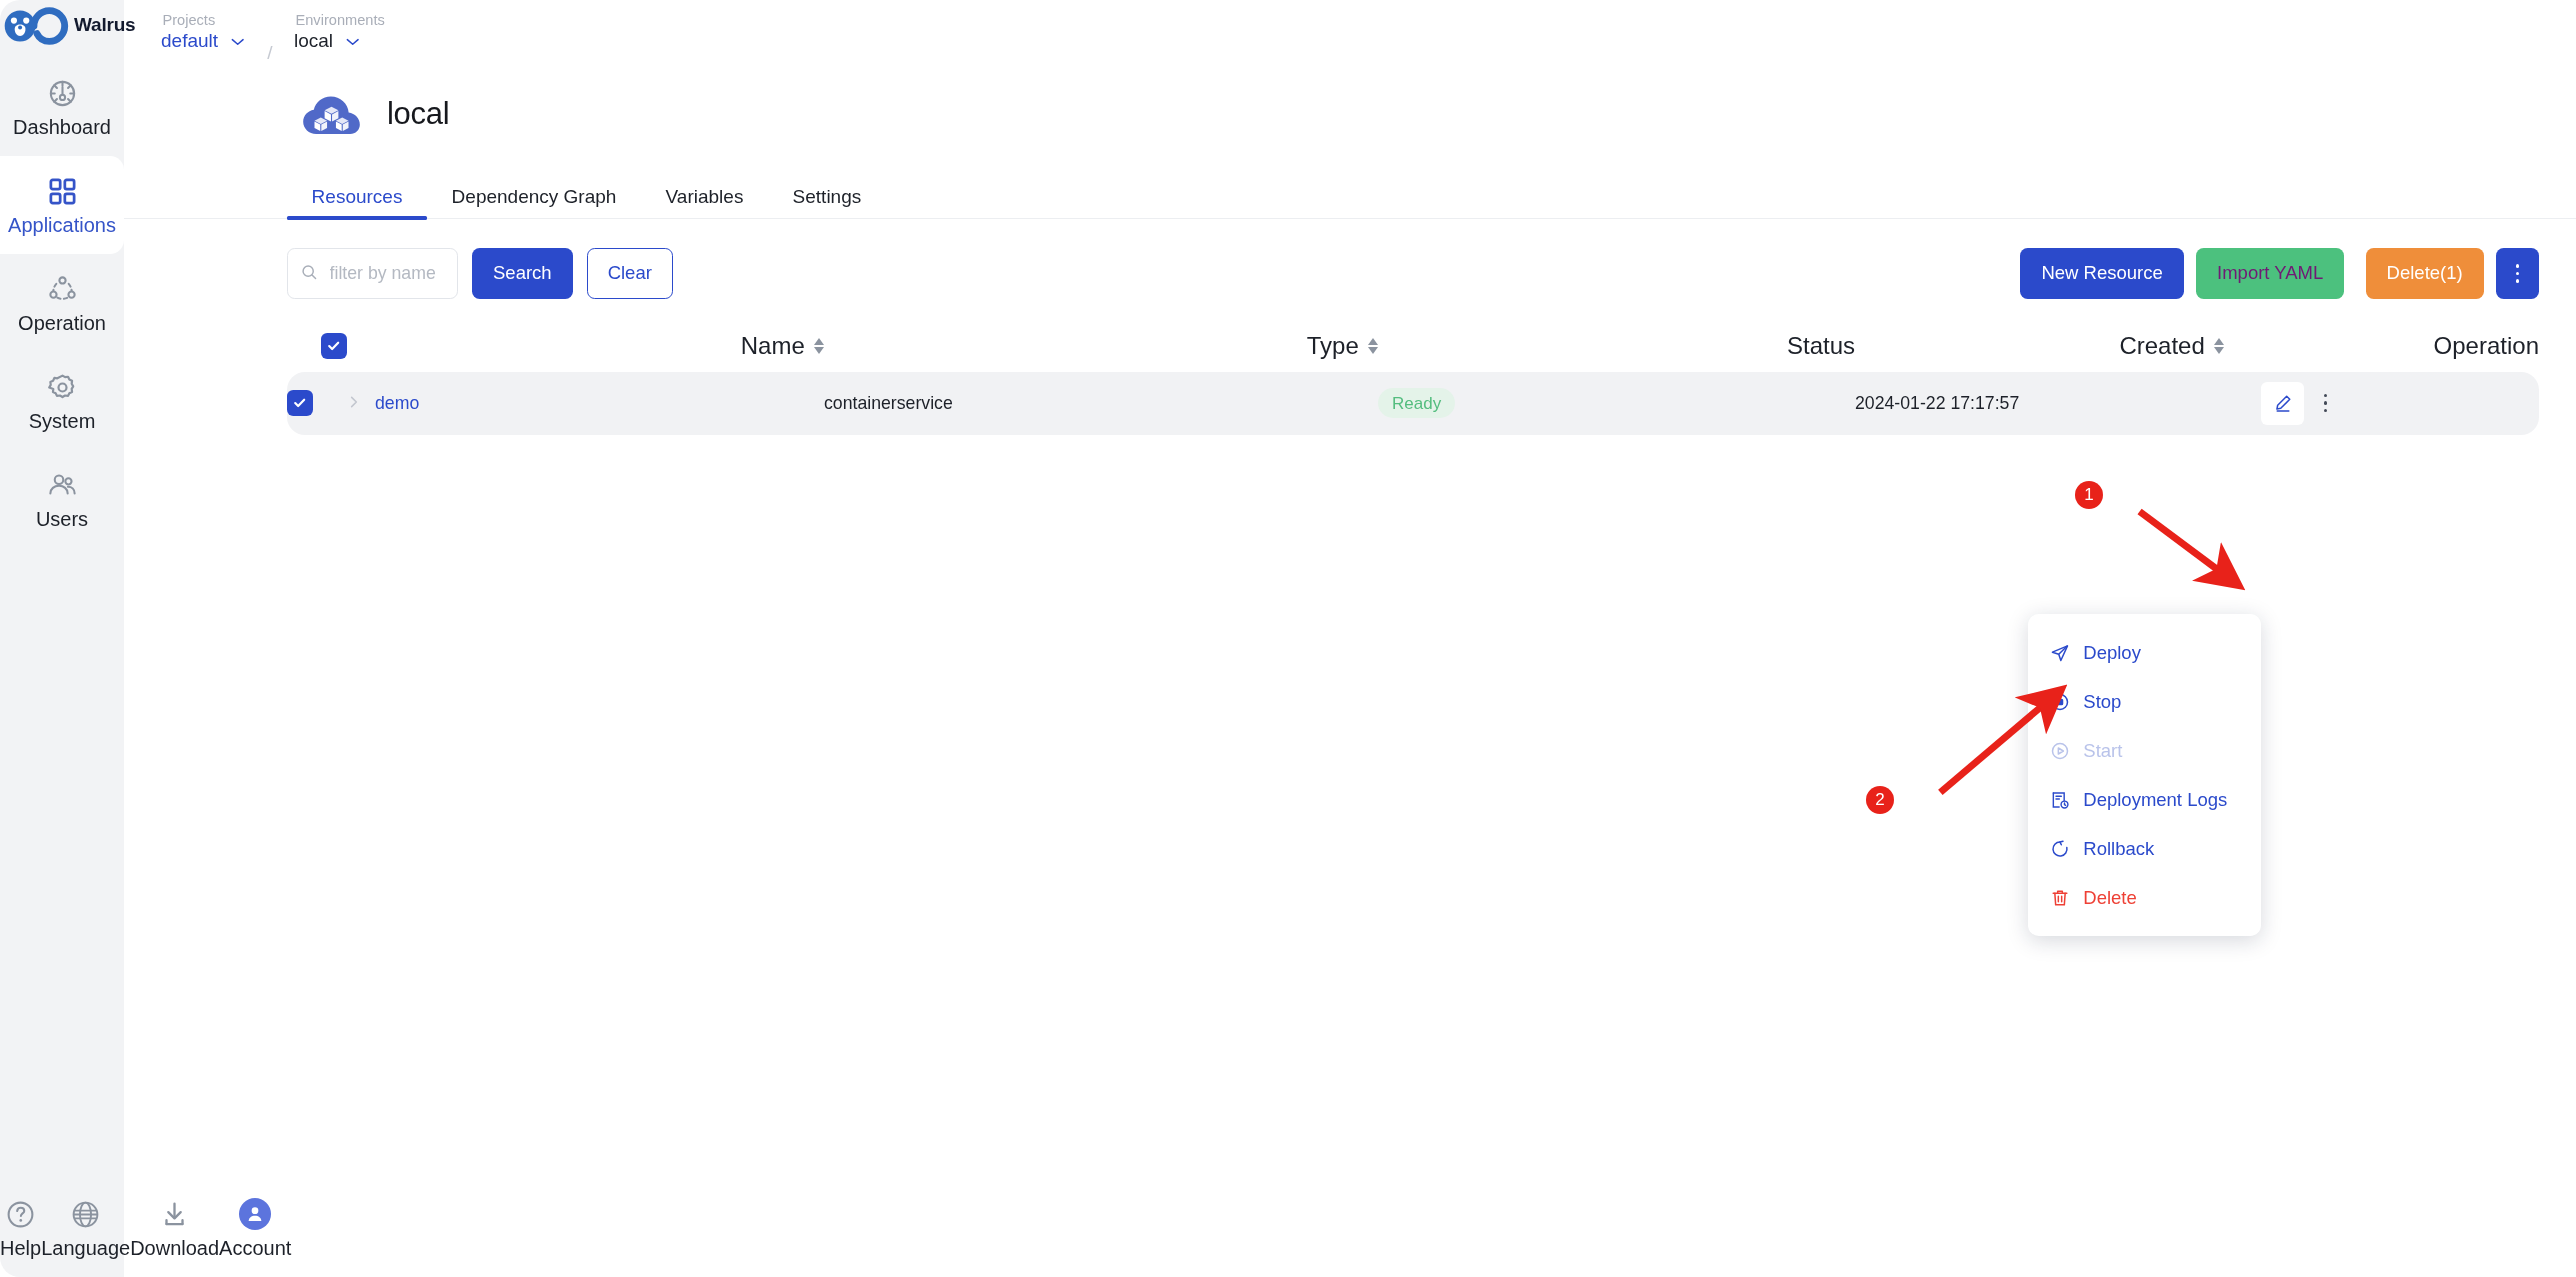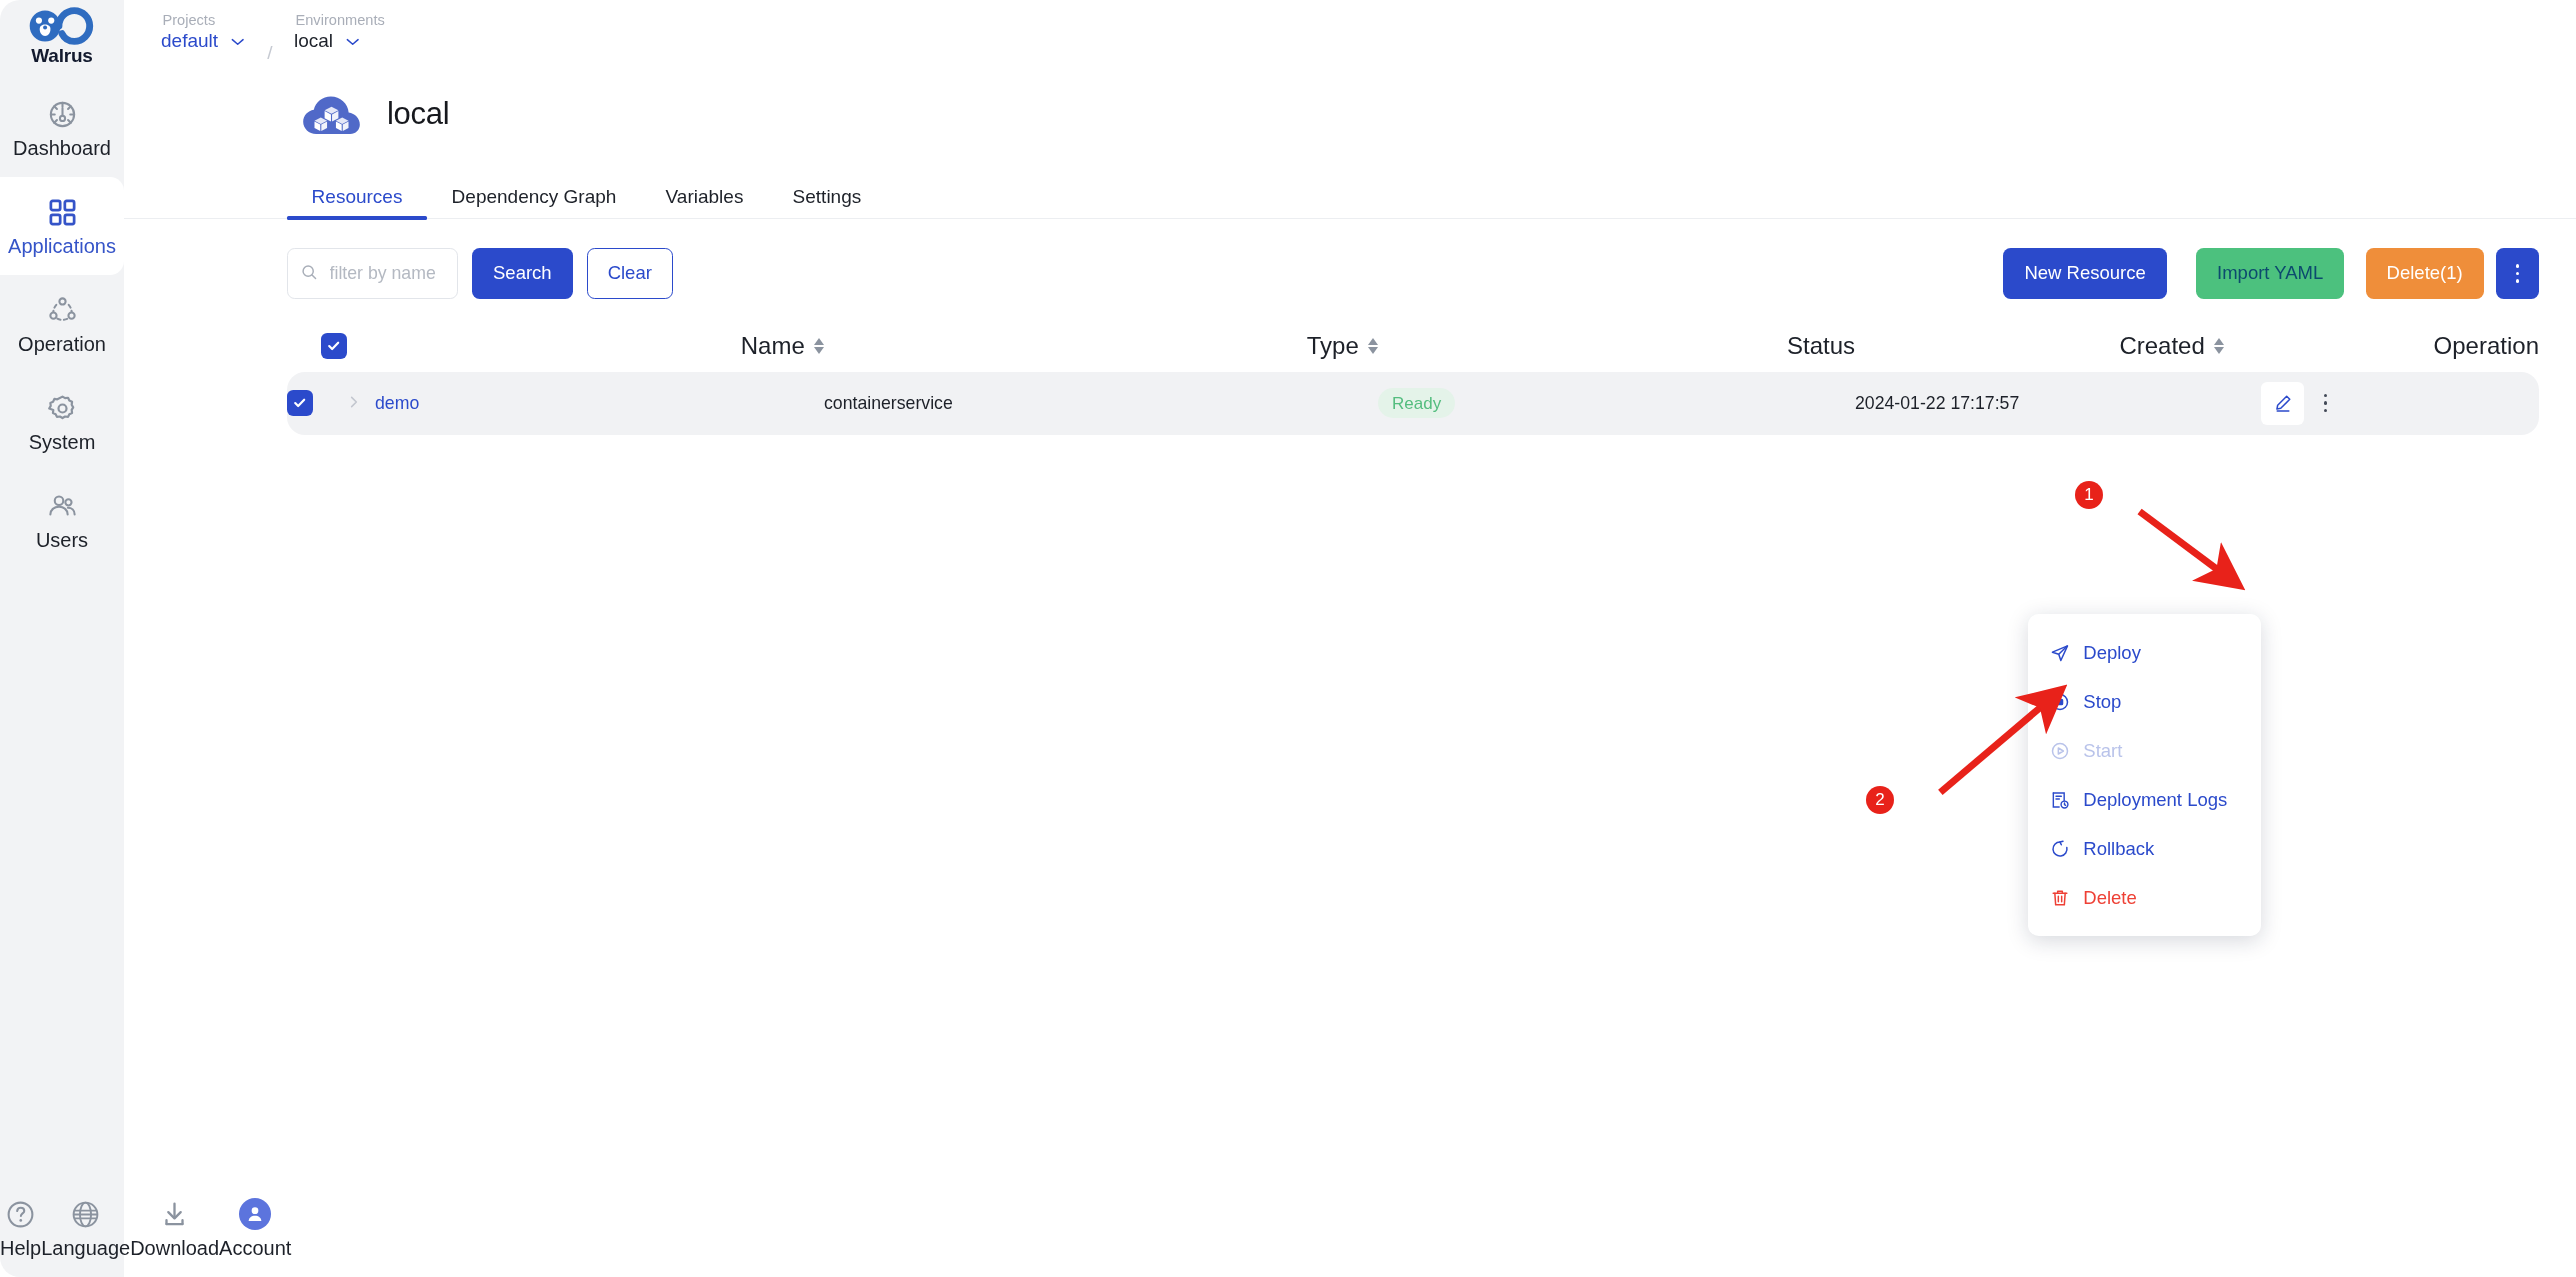--- a/index.html
+++ b/index.html
@@ -27,21 +27,20 @@
     flex-direction: column;
     align-items: center;
     position: relative;
     z-index: 5;
   }
   .brand {
     width: 100%;
     padding-top: 6.2px;
     padding-bottom: 12.3px;
     display: flex;
-    flex-direction: column;
     align-items: center;
   }
   .brand-logo { width: 74px; height: 40px; display:block; }
   .brand-name {
     font-size: 19px;
     font-weight: 700;
     color: #131a2e;
     letter-spacing: -0.2px;
     margin-top: -1.5px;
   }
@@ -213,21 +212,21 @@
     justify-content: center;
     padding: 0 20px;
     cursor: pointer;
     border: 1.5px solid transparent;
     font-family: "Liberation Sans", sans-serif;
     line-height: 1;
     white-space: nowrap;
   }
   .btn-primary { background: #2b4acb; color: #fff; }
   .btn-outline { background: #fff; color: #2b4acb; border-color: #2b4acb; }
-  .btn-green { background: #4cc17e; color: #0c4a6e; margin-left: 17px; }
+  .btn-green { background: #4cc17e; color: #701a75; }
   .btn-orange { background: #ef8e3a; color: #fff; margin-left: 9px; }
   .btn-icon { width: 43px; padding: 0; }
   .toolbar-right { display:flex; align-items:center; gap: 12.3px; }
 
   
   .table {
     margin-top: 21.5px;
     padding: 0 37px 0 163px;
   }
   .thead, .trow {

